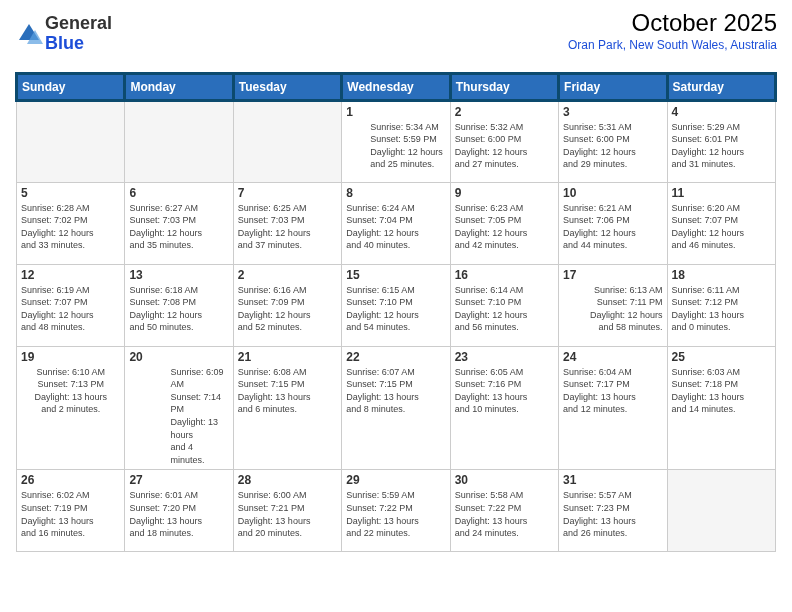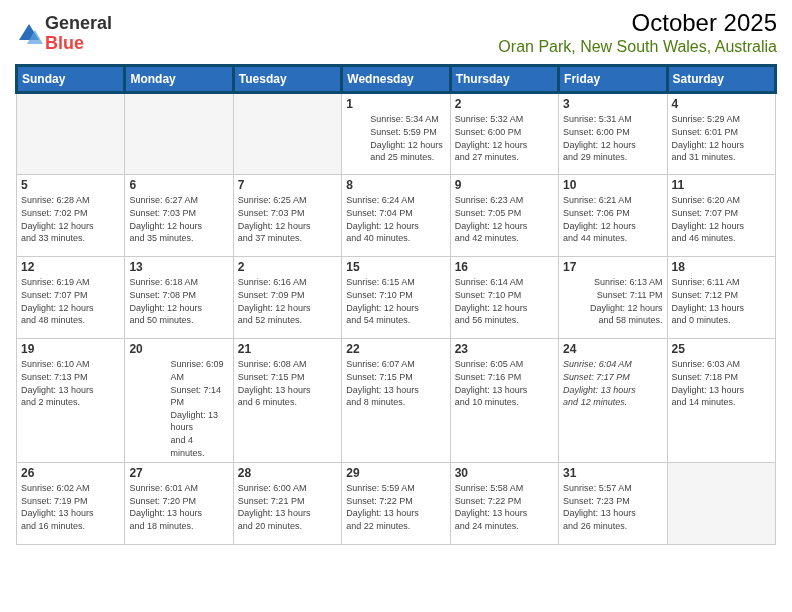--- a/index.html
+++ b/index.html
@@ -13,59 +13,59 @@
     .page {
       width: 792px;
       min-height: 612px;
       background: #fff;
       padding: 10px 15px 10px 15px;
     }
     .header {
       display: flex;
       justify-content: space-between;
       align-items: flex-start;
-      margin-bottom: 8px;
+      margin-bottom: 18px;
     }
     .logo {
       display: flex;
       align-items: center;
       margin-top: 4px;
     }
     .logo-text {
       display: flex;
       flex-direction: column;
       line-height: 1.1;
     }
     .logo-general {
       font-size: 18px;
       font-weight: bold;
       color: #333;
     }
     .logo-blue {
       font-size: 18px;
       font-weight: bold;
-      color: #ef4444;
+      color: #1d4ed8;
     }
     .logo-icon {
       width: 28px;
       height: 28px;
       margin-right: 2px;
     }
     .title-block {
       text-align: right;
     }
     .month-title {
       font-size: 24px;
       font-weight: normal;
       color: #000000;
       line-height: 1.1;
     }
     .location {
-      font-size: 16px;
-      color: #4d7c0f;
+      font-size: 12px;
+      color: #1d4ed8;
       margin-top: 2px;
     }
     .calendar {
       width: 100%;
       border-collapse: collapse;
       table-layout: fixed;
     }
     .calendar th {
       background: #2a6ebb;
       color: #fff;
@@ -265,21 +265,21 @@
             <span class="day-number">18</span>
             <div class="day-detail" style="white-space: pre-line;">Sunrise: 6:11 AM
 Sunset: 7:12 PM
 Daylight: 13 hours
 and 0 minutes.</div>
           </td>
         </tr>
         <tr>
           <td>
             <span class="day-number">19</span>
-            <div class="day-detail" style="white-space: pre-line;">Sunrise: 6:10 AM
+            <div class="day-detail" style="white-space: pre-line; text-align: center;">Sunrise: 6:10 AM
 Sunset: 7:13 PM
 Daylight: 13 hours
 and 2 minutes.</div>
           </td>
           <td>
             <span class="day-number">20</span>
             <div class="day-detail" style="white-space: pre-line; margin-left: 41px;">Sunrise: 6:09 AM
 Sunset: 7:14 PM
 Daylight: 13 hours
 and 4 minutes.</div>
@@ -300,21 +300,21 @@
           </td>
           <td>
             <span class="day-number">23</span>
             <div class="day-detail" style="white-space: pre-line;">Sunrise: 6:05 AM
 Sunset: 7:16 PM
 Daylight: 13 hours
 and 10 minutes.</div>
           </td>
           <td>
             <span class="day-number">24</span>
-            <div class="day-detail" style="white-space: pre-line; font-style: italic;">Sunrise: 6:04 AM
+            <div class="day-detail" style="white-space: pre-line;">Sunrise: 6:04 AM
 Sunset: 7:17 PM
 Daylight: 13 hours
 and 12 minutes.</div>
           </td>
           <td>
             <span class="day-number">25</span>
             <div class="day-detail" style="white-space: pre-line;">Sunrise: 6:03 AM
 Sunset: 7:18 PM
 Daylight: 13 hours
 and 14 minutes.</div>

